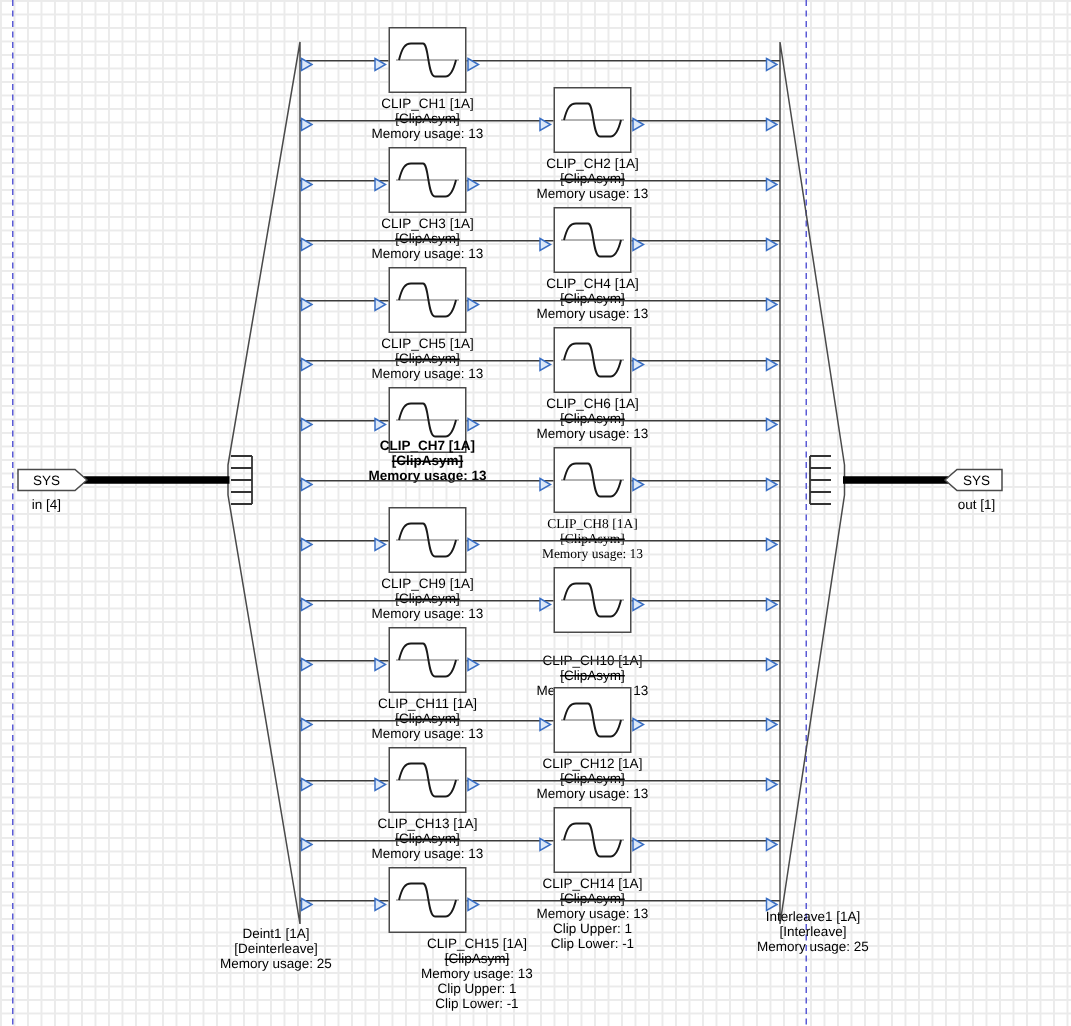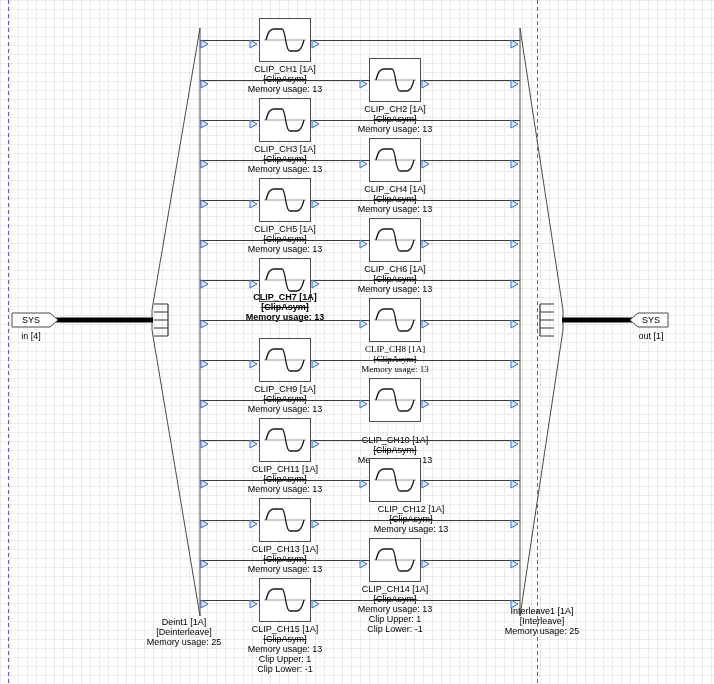--- a/index.html
+++ b/index.html
@@ -315,21 +315,21 @@
       <div class="arrow" style="left: 421px; top: 475px;"><svg width="9" height="10" viewBox="0 0 9 10">
           <polygon points="1,1 8,5 1,9" fill="#dce8f8" stroke="#3a6fc4" stroke-width="1"></polygon>
         </svg></div>
       <div class="arrow" style="left: 510px; top: 475px;"><svg width="9" height="10" viewBox="0 0 9 10">
           <polygon points="1,1 8,5 1,9" fill="#dce8f8" stroke="#3a6fc4" stroke-width="1"></polygon>
         </svg></div>
       <div class="clipblock" style="left: 369px; top: 458px;"><svg width="50" height="42" viewBox="0 0 50 42">
           <line x1="4" y1="21" x2="46" y2="21" stroke="#9a9a9a" stroke-width="1"></line>
           <path d="M6 21 C8 13 10 10 14 10 L22 10 C26 10 25 32 30 32 L37 32 C41 32 43 25 44 21" fill="none" stroke="#1a1a1a" stroke-width="1.3"></path>
         </svg></div>
-      <div class="blocklabel" style="left: 335px; top: 504px; margin-left: 16px;">
+      <div class="blocklabel" style="left: 335px; top: 504px;">
         <div>CLIP_CH12 [1A]</div>
         <div class="strike">[ClipAsym]</div>
         <div>Memory usage: 13</div>
       </div>
       <div class="wire" style="top: 520px;"></div>
       <div class="arrow" style="left: 200px; top: 515px;"><svg width="9" height="10" viewBox="0 0 9 10">
           <polygon points="1,1 8,5 1,9" fill="#dce8f8" stroke="#3a6fc4" stroke-width="1"></polygon>
         </svg></div>
       <div class="arrow" style="left: 249px; top: 515px;"><svg width="9" height="10" viewBox="0 0 9 10">
           <polygon points="1,1 8,5 1,9" fill="#dce8f8" stroke="#3a6fc4" stroke-width="1"></polygon>
@@ -383,21 +383,21 @@
       <div class="arrow" style="left: 311px; top: 595px;"><svg width="9" height="10" viewBox="0 0 9 10">
           <polygon points="1,1 8,5 1,9" fill="#dce8f8" stroke="#3a6fc4" stroke-width="1"></polygon>
         </svg></div>
       <div class="arrow" style="left: 510px; top: 595px;"><svg width="9" height="10" viewBox="0 0 9 10">
           <polygon points="1,1 8,5 1,9" fill="#dce8f8" stroke="#3a6fc4" stroke-width="1"></polygon>
         </svg></div>
       <div class="clipblock" style="left: 259px; top: 578px;"><svg width="50" height="42" viewBox="0 0 50 42">
           <line x1="4" y1="21" x2="46" y2="21" stroke="#9a9a9a" stroke-width="1"></line>
           <path d="M6 21 C8 13 10 10 14 10 L22 10 C26 10 25 32 30 32 L37 32 C41 32 43 25 44 21" fill="none" stroke="#1a1a1a" stroke-width="1.3"></path>
         </svg></div>
-      <div class="blocklabel" style="left: 225px; top: 624px;">
+      <div class="blocklabel" style="left: 225px; top: 624px; padding-left: 33px;">
         <div>CLIP_CH15 [1A]</div>
         <div class="strike">[ClipAsym]</div>
         <div>Memory usage: 13</div>
         <div>Clip Upper: 1</div>
         <div>Clip Lower: -1</div>
       </div>
     </div>
 </div>
 
 </body></html>

